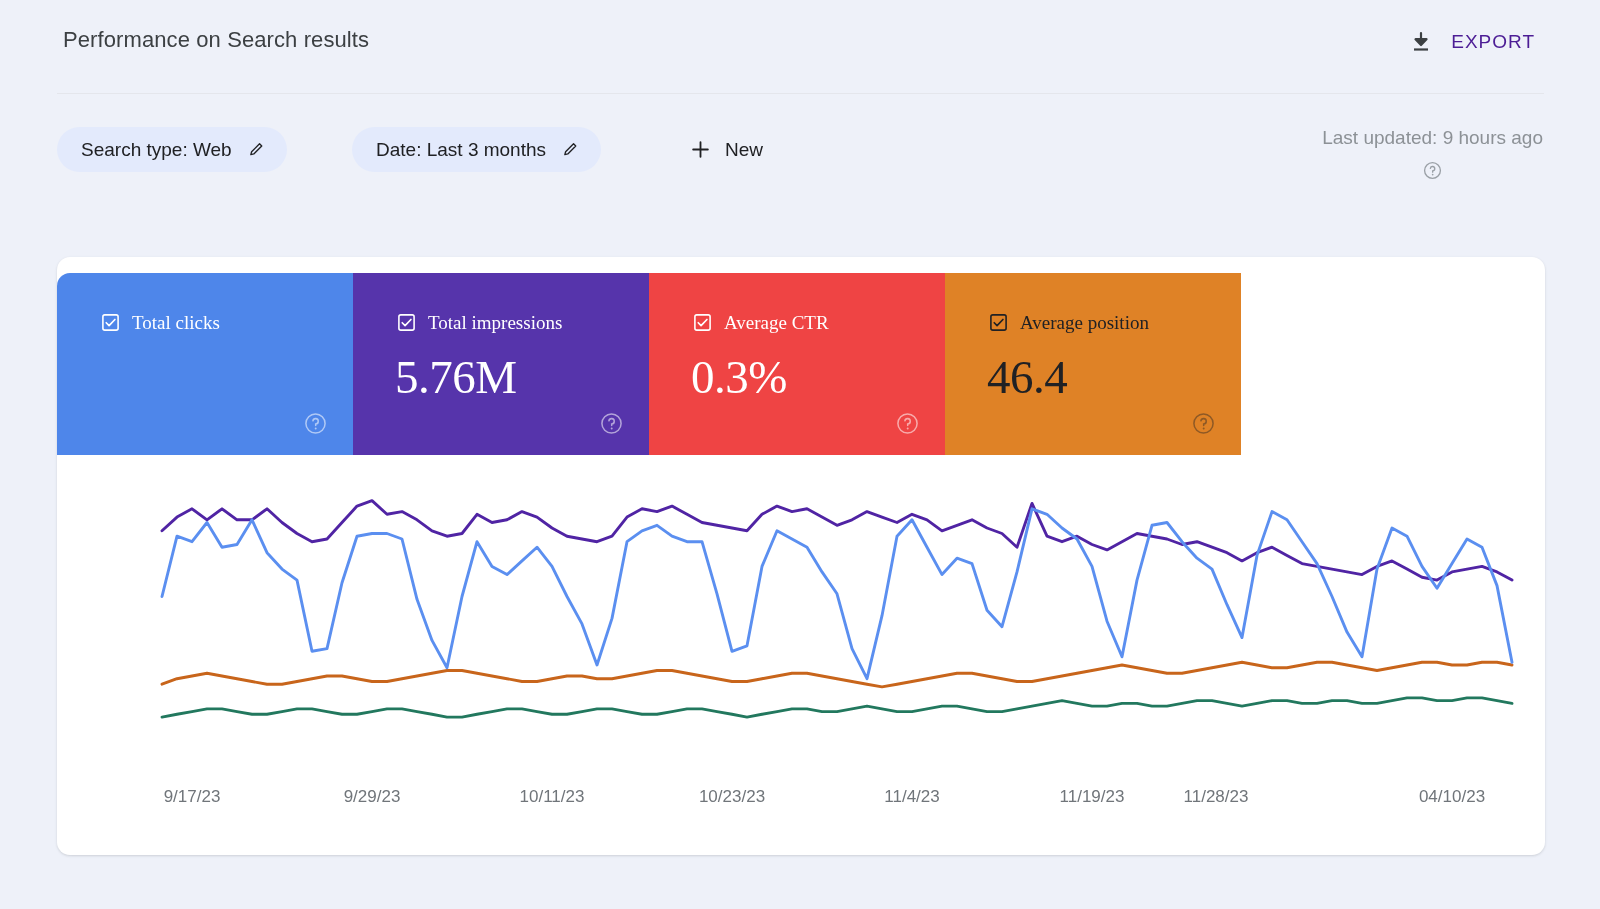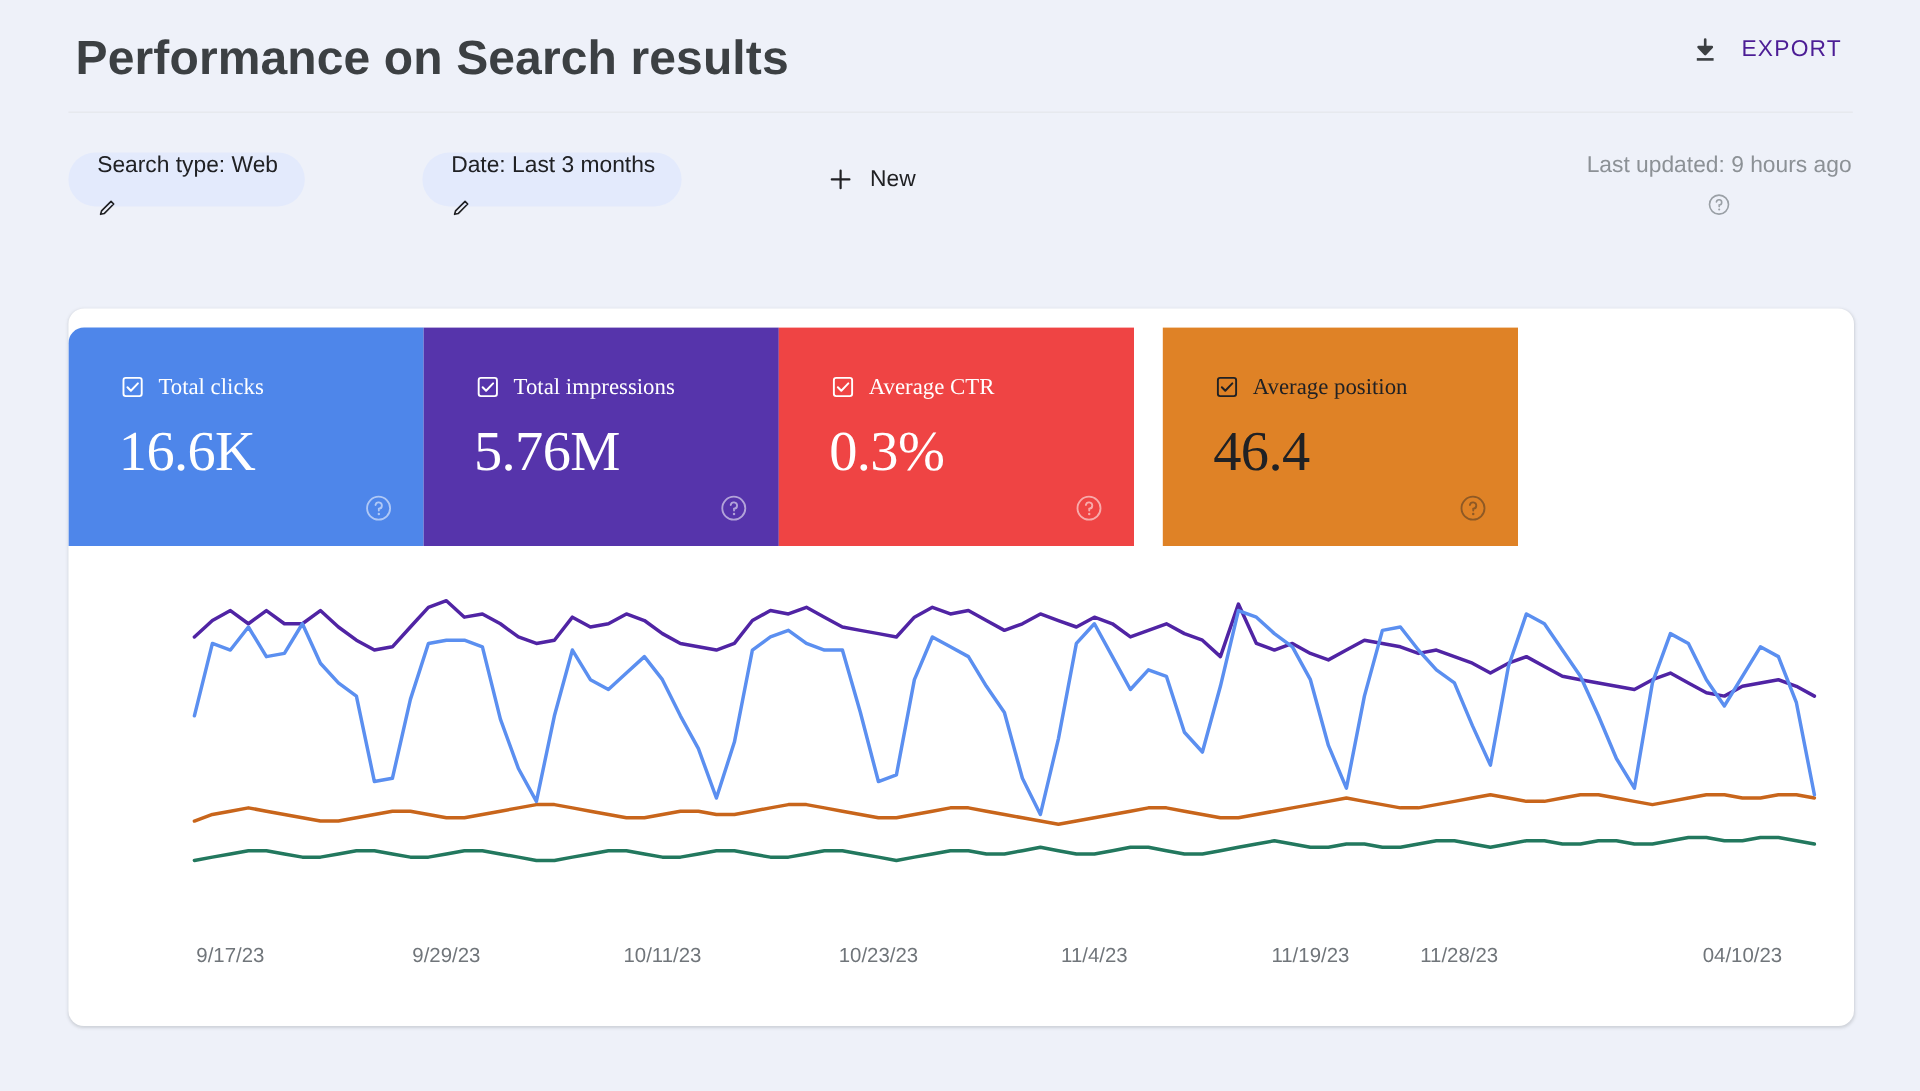--- a/index.html
+++ b/index.html
@@ -11,21 +11,21 @@
     -webkit-font-smoothing: antialiased;
   }
   #app { position: relative; width: 1600px; height: 909px; overflow: hidden; }
 
   
   .header {
     position: absolute; left: 0; top: 0; width: 1600px; height: 94px;
   }
   .page-title {
     position: absolute; left: 63px; top: 27px;
-    font-size: 40px; color: #3c4043; font-weight: 700; letter-spacing: 0.1px;
+    font-size: 22px; color: #3c4043; font-weight: 400; letter-spacing: 0.1px;
     white-space: nowrap;
   }
   .export-btn {
     position: absolute; right: 63px; top: 26px;
     display: flex; align-items: center; gap: 18px;
     cursor: pointer; background: none; border: none; padding: 4px 2px;
   }
   .export-icon { display: block; width: 24px; height: 24px; }
   .export-label {
     font-size: 19px; letter-spacing: 1.0px; color: #4c1d95; font-weight: 400;
@@ -34,23 +34,23 @@
     position: absolute; left: 57px; top: 93px; width: 1487px; height: 1px;
     background: #e4e6ec;
   }
 
   
   .filterbar {
     position: absolute; left: 0; top: 94px; width: 1600px; height: 112px;
   }
   .chip {
     position: absolute; top: 33px; height: 45px;
-    display: inline-flex; gap: 16px;
+    display: inline-flex; align-items: center; gap: 16px;
     background: #e3eafc; border-radius: 23px; padding: 0 22px 0 24px;
-    cursor: pointer; border: none; flex-direction: column;
+    cursor: pointer; border: none;
   }
   .chip-label { font-size: 19px; color: #202124; white-space: nowrap; }
   .chip-pencil { width: 17px; height: 17px; display: block; }
   #chip-search { left: 57px; }
   #chip-date   { left: 352px; }
   .new-btn {
     position: absolute; left: 680px; top: 33px; height: 45px;
     display: inline-flex; align-items: center; gap: 14px;
     background: none; border: none; cursor: pointer; padding: 0 10px;
   }
@@ -180,21 +180,20 @@
 
     <div class="metrics" id="metric-tiles">
         <div class="metric" style="background: rgb(78, 134, 234);">
           <div class="metric-head">
             <span class="checkbox"><svg viewBox="0 0 24 24" width="19" height="19">
                 <rect x="2.4" y="2.4" width="19.2" height="19.2" rx="2.4" fill="none" stroke="#ffffff" stroke-width="2"></rect>
                 <path d="M6.6 12.3 L10.2 16 L17.6 8.2" fill="none" stroke="#ffffff" stroke-width="2.1" stroke-linecap="round" stroke-linejoin="round"></path>
               </svg></span>
             <span class="metric-name light">Total clicks</span>
           </div>
-          <div class="metric-value light">16.6K</div>
           <span class="metric-help"><svg viewBox="0 0 24 24" width="23" height="23">
               <circle cx="12" cy="12" r="10" fill="none" stroke="rgba(255,255,255,0.55)" stroke-width="1.6"></circle>
               <path d="M9.3 9.2 a2.8 2.8 0 1 1 2.9 3.3 v1.6" fill="none" stroke="rgba(255,255,255,0.55)" stroke-width="1.6" stroke-linecap="round"></path>
               <circle cx="12.2" cy="17.1" r="1.05" fill="rgba(255,255,255,0.55)"></circle>
             </svg></span>
         </div>
         <div class="metric" style="background: rgb(86, 52, 171);">
           <div class="metric-head">
             <span class="checkbox"><svg viewBox="0 0 24 24" width="19" height="19">
                 <rect x="2.4" y="2.4" width="19.2" height="19.2" rx="2.4" fill="none" stroke="#ffffff" stroke-width="2"></rect>
@@ -217,21 +216,21 @@
               </svg></span>
             <span class="metric-name light">Average CTR</span>
           </div>
           <div class="metric-value light">0.3%</div>
           <span class="metric-help"><svg viewBox="0 0 24 24" width="23" height="23">
               <circle cx="12" cy="12" r="10" fill="none" stroke="rgba(255,255,255,0.55)" stroke-width="1.6"></circle>
               <path d="M9.3 9.2 a2.8 2.8 0 1 1 2.9 3.3 v1.6" fill="none" stroke="rgba(255,255,255,0.55)" stroke-width="1.6" stroke-linecap="round"></path>
               <circle cx="12.2" cy="17.1" r="1.05" fill="rgba(255,255,255,0.55)"></circle>
             </svg></span>
         </div>
-        <div class="metric" style="background: rgb(223, 130, 38); margin-left: 24px;">
+        <div class="metric" style="background: rgb(223, 130, 38);">
           <div class="metric-head">
             <span class="checkbox"><svg viewBox="0 0 24 24" width="19" height="19">
                 <rect x="2.4" y="2.4" width="19.2" height="19.2" rx="2.4" fill="none" stroke="#202124" stroke-width="2"></rect>
                 <path d="M6.6 12.3 L10.2 16 L17.6 8.2" fill="none" stroke="#202124" stroke-width="2.1" stroke-linecap="round" stroke-linejoin="round"></path>
               </svg></span>
             <span class="metric-name dark">Average position</span>
           </div>
           <div class="metric-value dark">46.4</div>
           <span class="metric-help"><svg viewBox="0 0 24 24" width="23" height="23">
               <circle cx="12" cy="12" r="10" fill="none" stroke="rgba(32,33,36,0.42)" stroke-width="1.6"></circle>

